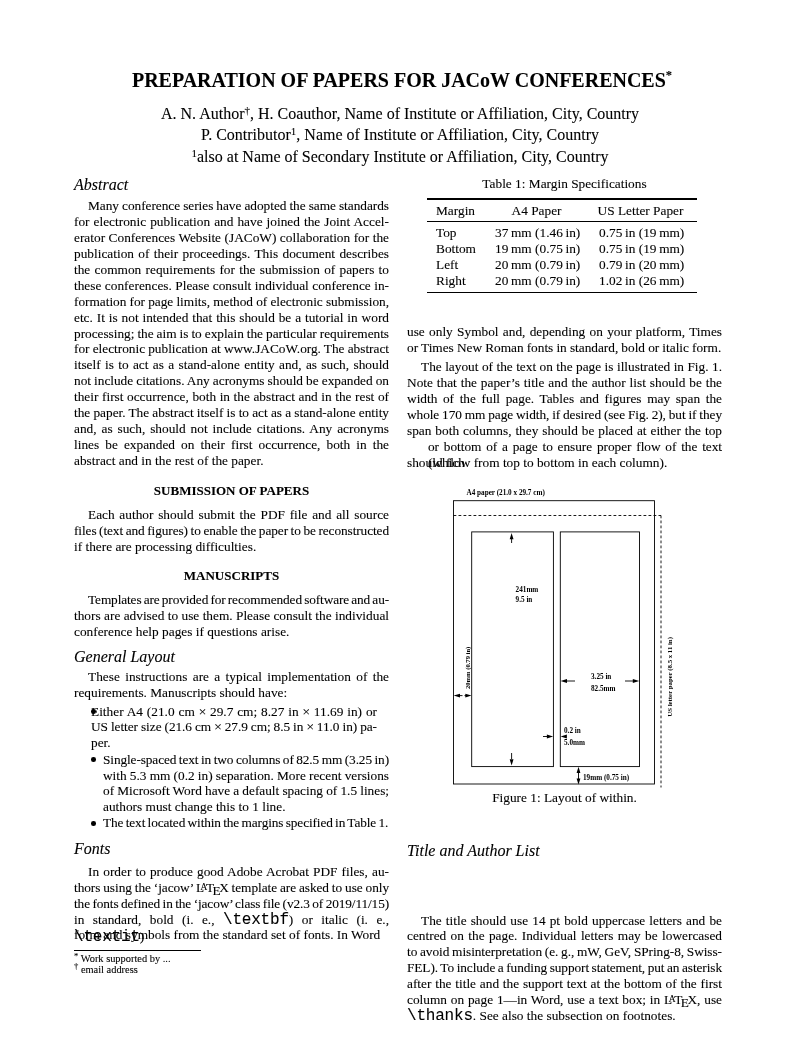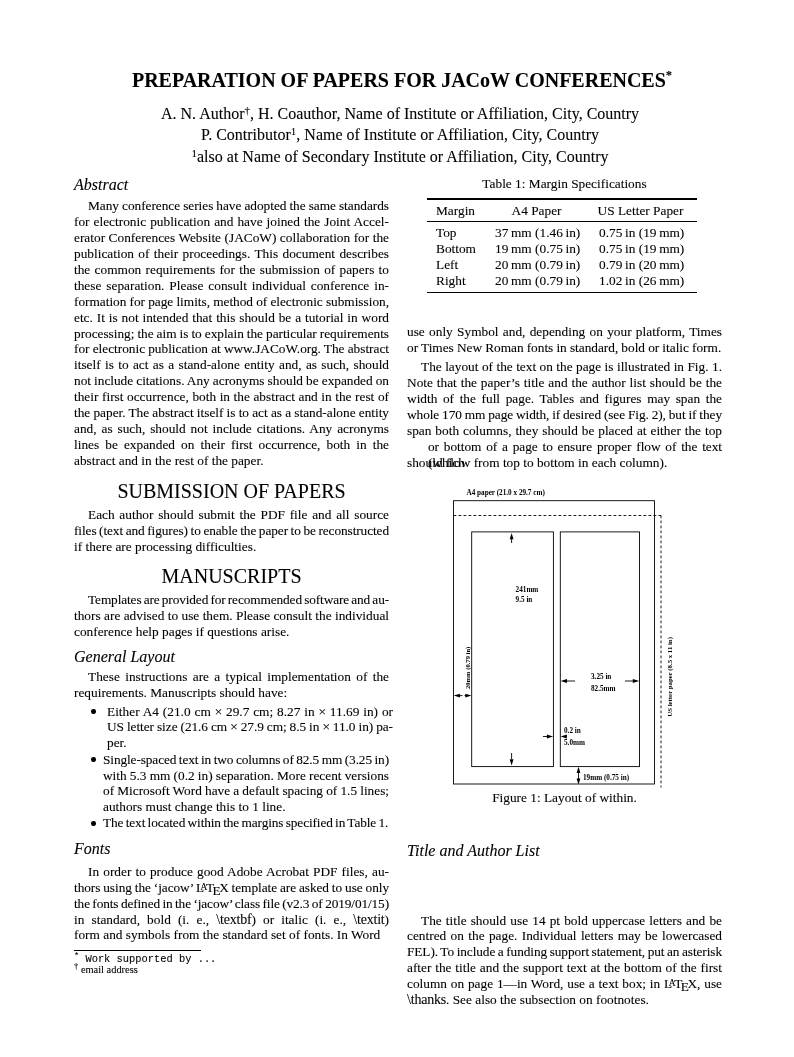--- a/index.html
+++ b/index.html
@@ -5,23 +5,23 @@
 html,body{margin:0;padding:0;background:#fff;}
 #page{position:relative;width:794px;height:1057px;background:#fff;color:#000;
   font-family:"Liberation Serif",serif;font-size:13.33px;overflow:hidden;-webkit-text-stroke:0.09px #000;}
 .b{position:absolute;}
 .lc{left:74px;width:315px;}
 .rc{left:407px;width:315px;}
 .ln{line-height:15.93px;height:15.93px;}
 .j{text-align:justify;text-align-last:justify;}
 .ctr{text-align:center;}
 .bold{font-weight:normal;}
-.h1{font-size:20px;font-weight:normal;line-height:18px;text-align:center;}
+.h1{font-size:13px;font-weight:bold;line-height:18px;text-align:center;}
 .h2{font-size:16px;font-style:italic;line-height:18px;}
-.tt{font-family:Liberation Serif, serif;font-size:14px;letter-spacing:-0.2px;}
+.tt{font-family:Liberation Mono, monospace;font-size:16px;letter-spacing:-0.2px;}
 .lA{font-size:70%;vertical-align:0.26em;margin-left:-0.38em;margin-right:-0.13em;}
 .lE{vertical-align:-0.215em;margin-left:-0.115em;margin-right:-0.115em;}
 sup{font-size:9.3px;line-height:0;}
 </style>
 </head>
 <body>
 <div id="page">
 
 <div class="b" style="left:5px;top:68.7px;width:794px;text-align:center;font-size:20px;font-weight:bold;line-height:23px;">PREPARATION OF PAPERS FOR JACoW CONFERENCES<sup style="font-size:12.5px;">*</sup></div>
 
@@ -32,21 +32,21 @@
 </div>
 
 <div class="b lc h2" style="top:176.1px;">Abstract</div>
 
 <div class="b lc" style="top:198.2px;">
 <div class="ln j" style="letter-spacing:-0.033px;word-spacing:-0.336px;padding-left:14px;">Many conference series have adopted the same standards</div>
 <div class="ln j">for electronic publication and have joined the Joint Accel-</div>
 <div class="ln j">erator Conferences Website (JACoW) collaboration for the</div>
 <div class="ln j">publication of their proceedings. This document describes</div>
 <div class="ln j">the common requirements for the submission of papers to</div>
-<div class="ln j">these separation. Please consult individual conference in-</div>
+<div class="ln j">these conferences. Please consult individual conference in-</div>
 <div class="ln j" style="letter-spacing:-0.019px;word-spacing:-0.24px;">formation for page limits, method of electronic submission,</div>
 <div class="ln j">etc. It is not intended that this should be a tutorial in word</div>
 <div class="ln j" style="letter-spacing:-0.033px;word-spacing:-0.333px;">processing; the aim is to explain the particular requirements</div>
 <div class="ln j" style="letter-spacing:-0.016px;word-spacing:-0.234px;">for electronic publication at www.JACoW.org. The abstract</div>
 <div class="ln j">itself is to act as a stand-alone entity and, as such, should</div>
 <div class="ln j" style="letter-spacing:-0.026px;word-spacing:-0.266px;">not include citations. Any acronyms should be expanded on</div>
 <div class="ln j">their first occurrence, both in the abstract and in the rest of</div>
 <div class="ln j" style="letter-spacing:-0.018px;word-spacing:-0.185px;">the paper. The abstract itself is to act as a stand-alone entity</div>
 <div class="ln j">and, as such, should not include citations. Any acronyms</div>
 <div class="ln j">lines be expanded on their first occurrence, both in the</div>
@@ -73,21 +73,21 @@
 
 <div class="b lc" style="top:668.9px;">
 <div class="ln j" style="padding-left:14px;">These instructions are a typical implementation of the</div>
 <div class="ln">requirements. Manuscripts should have:</div>
 </div>
 
 <div class="b" style="left:91px;top:709px;width:4.7px;height:4.7px;border-radius:50%;background:#000;"></div>
 <div class="b" style="left:91px;top:757.1px;width:4.7px;height:4.7px;border-radius:50%;background:#000;"></div>
 <div class="b" style="left:91px;top:820.9px;width:4.7px;height:4.7px;border-radius:50%;background:#000;"></div>
 
-<div class="b" style="left:107px;width:286px;top:703.5px;">
+<div class="b" style="left:91px;width:286px;top:703.5px;">
 <div class="ln j">Either A4 (21.0 cm × 29.7 cm; 8.27 in × 11.69 in) or</div>
 <div class="ln j" style="letter-spacing:-0.058px;word-spacing:-0.331px;">US letter size (21.6 cm × 27.9 cm; 8.5 in × 11.0 in) pa-</div>
 <div class="ln">per.</div>
 </div>
 
 <div class="b" style="left:103px;width:286px;top:751.6px;">
 <div class="ln j" style="letter-spacing:-0.111px;word-spacing:-0.747px;">Single-spaced text in two columns of 82.5 mm (3.25 in)</div>
 <div class="ln j" style="letter-spacing:-0.015px;word-spacing:-0.181px;">with 5.3 mm (0.2 in) separation. More recent versions</div>
 <div class="ln j" style="letter-spacing:-0.02px;word-spacing:-0.198px;">of Microsoft Word have a default spacing of 1.5 lines;</div>
 <div class="ln">authors must change this to 1 line.</div>
@@ -95,28 +95,28 @@
 
 <div class="b" style="left:103px;width:286px;top:815.4px;">
 <div class="ln" style="letter-spacing:-0.122px;word-spacing:-0.85px;">The text located within the margins specified in Table 1.</div>
 </div>
 
 <div class="b lc h2" style="top:840.3px;">Fonts</div>
 
 <div class="b lc" style="top:863.8px;">
 <div class="ln j" style="padding-left:14px;">In order to produce good Adobe Acrobat PDF files, au-</div>
 <div class="ln j" style="letter-spacing:-0.063px;word-spacing:-0.46px;">thors using the ‘jacow’ L<span class="lA">A</span>T<span class="lE">E</span>X template are asked to use only</div>
-<div class="ln j" style="letter-spacing:-0.119px;word-spacing:-0.844px;">the fonts defined in the ‘jacow’ class file (v2.3 of 2019/01/15)</div>
+<div class="ln j" style="letter-spacing:-0.119px;word-spacing:-0.844px;">the fonts defined in the ‘jacow’ class file (v2.3 of 2019/11/15)</div>
 <div class="ln j">in standard, bold (i. e., <span class="tt">\textbf</span>) or italic (i. e., <span class="tt">\textit</span>)</div>
 <div class="ln">form and symbols from the standard set of fonts. In Word</div>
 </div>
 
 <div class="b" style="left:74px;top:950px;width:127px;height:0.9px;background:#000;"></div>
 
-<div class="b" style="left:74px;top:954.3px;width:315px;font-size:10.4px;line-height:10.7px;font-family:Liberation Mono, monospace;"><span style="font-size:8.6px;position:relative;top:-3.5px;">*</span> Work supported by ...</div>
+<div class="b" style="left:74px;top:954.3px;width:315px;font-size:10.4px;line-height:10.7px;"><span style="font-size:8.6px;position:relative;top:-3.5px;">*</span> Work supported by ...</div>
 
 <div class="b" style="left:74px;top:964.9px;width:315px;font-size:10.4px;line-height:10.7px;"><span style="font-size:8.6px;position:relative;top:-3.5px;">†</span> email address</div>
 
 <div class="b rc ctr" style="top:176.1px;line-height:15.93px;">Table 1: Margin Specifications</div>
 
 <div class="b" style="left:427px;top:198.15px;width:269.5px;height:96px;">
 <div style="position:absolute;left:0;top:0;width:269.5px;height:1.5px;background:#000;"></div>
 <div style="position:absolute;left:0;top:22.85px;width:269.5px;height:0.8px;background:#000;"></div>
 <div style="position:absolute;left:0;top:93.75px;width:269.5px;height:1.6px;background:#000;"></div>
 <div class="bold" style="position:absolute;left:9px;top:4.9px;line-height:15.93px;">Margin</div>
@@ -198,18 +198,19 @@
 </svg>
 </div>
 
 <div class="b rc ctr" style="top:790.1px;line-height:15.93px;">Figure 1: Layout of within.</div>
 
 <div class="b rc h2" style="top:841.8px;">Title and Author List</div>
 
 <div class="b rc" style="top:868.5px;">
 <div class="ln j" style="padding-left:14px;margin-top:44px;">The title should use 14 pt bold uppercase letters and be</div>
 <div class="ln j">centred on the page.  Individual letters may be lowercased</div>
+<div class="ln j" style="letter-spacing:-0.065px;word-spacing:-0.569px;">to avoid misinterpretation (e. g., mW, GeV, SPring-8, Swiss-</div>
 <div class="ln j" style="letter-spacing:-0.094px;word-spacing:-0.715px;">FEL). To include a funding support statement, put an asterisk</div>
 <div class="ln j">after the title and the support text at the bottom of the first</div>
 <div class="ln j">column on page 1—in Word, use a text box; in L<span class="lA">A</span>T<span class="lE">E</span>X, use</div>
 <div class="ln"><span class="tt">\thanks</span>. See also the subsection on footnotes.</div>
 </div>
 </div>
 
 </body></html>

